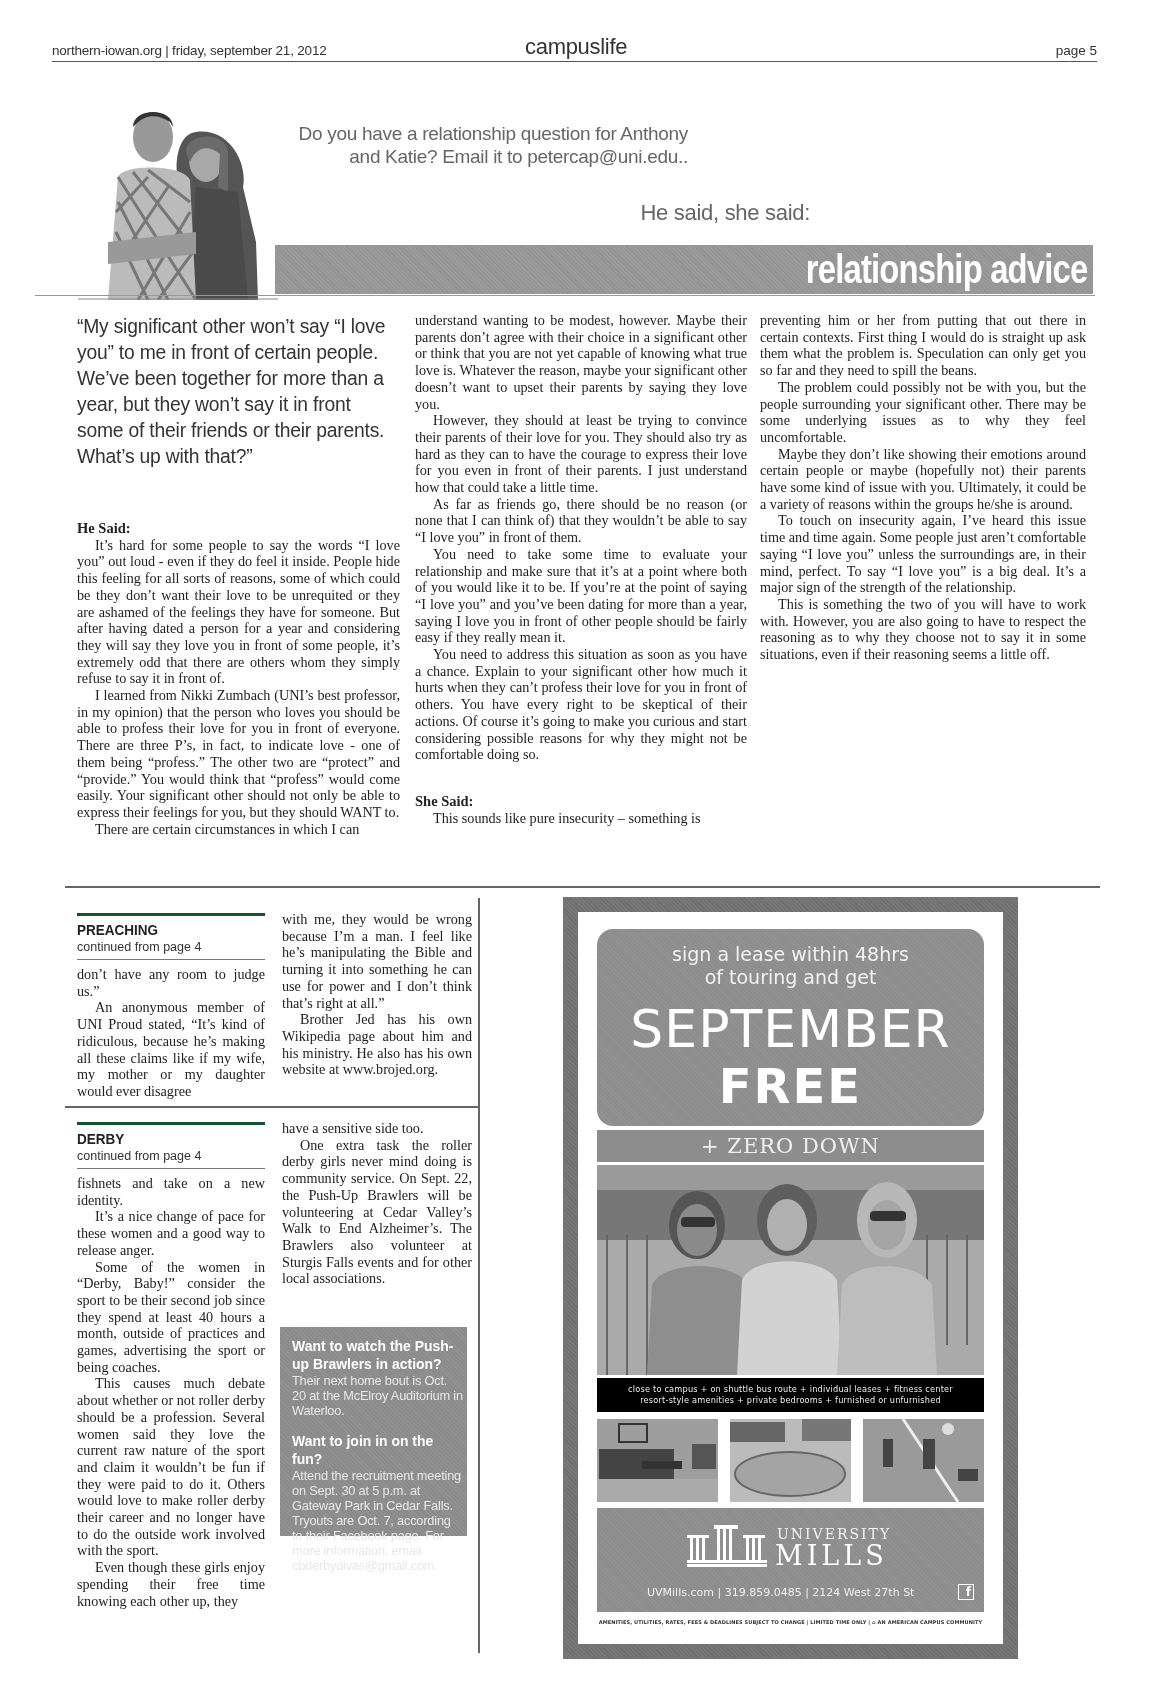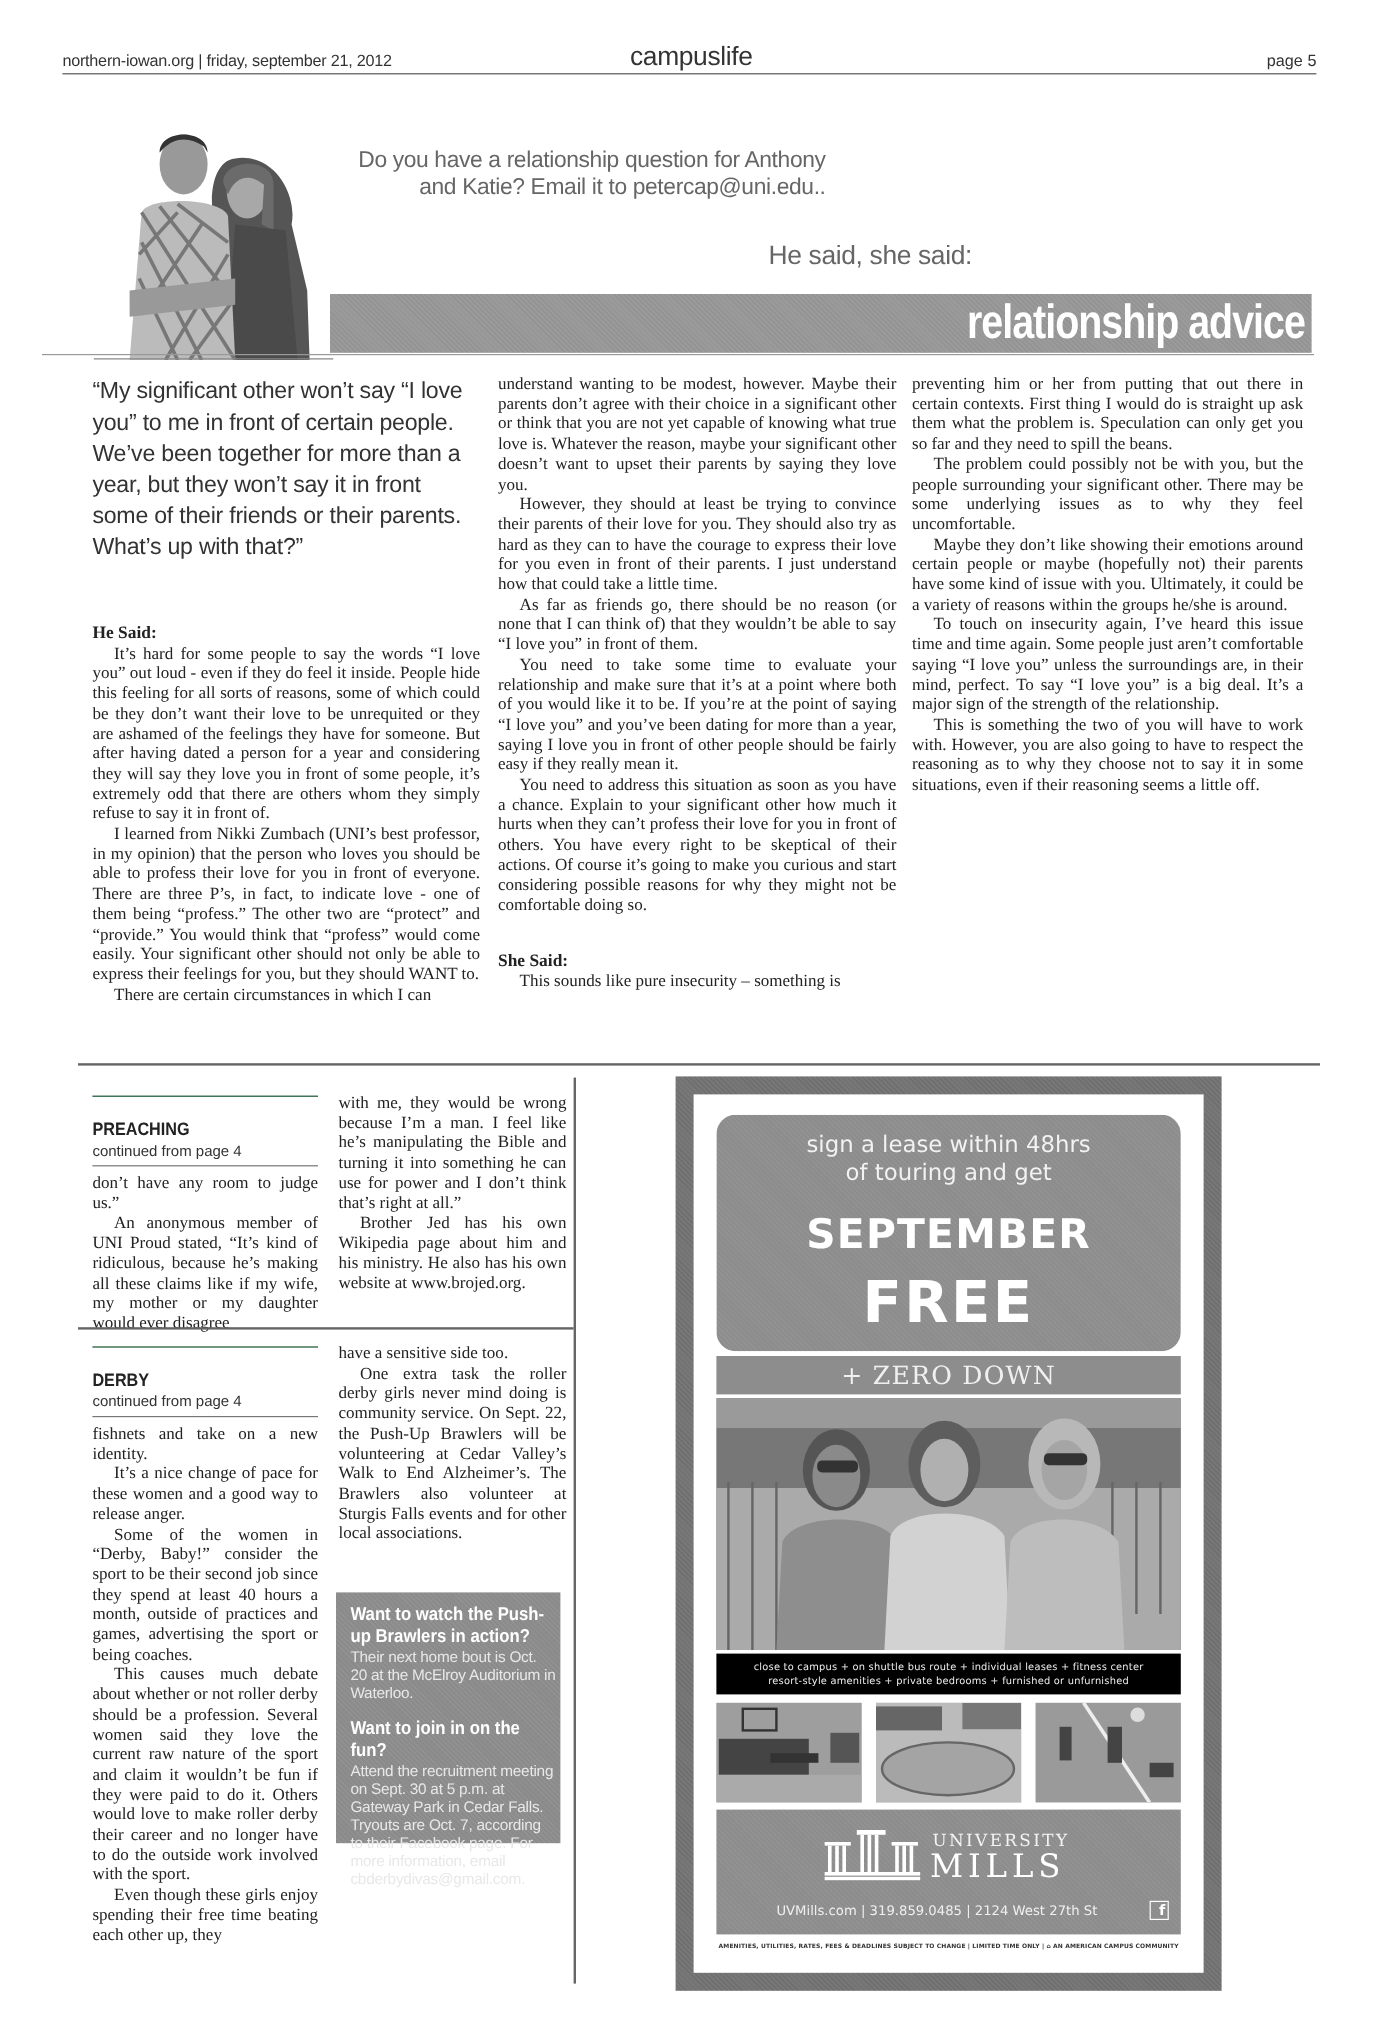--- a/index.html
+++ b/index.html
@@ -31,21 +31,21 @@
 
   #reader-question { left: 77px; top: 314px; width: 323px; font-size: 19.3px; line-height: 26px; color: #333; letter-spacing: -0.2px; }
 
   #col1 { left: 77px; top: 520px; width: 323px; }
   #col2 { left: 415px; top: 312px; width: 332px; }
   #col3 { left: 760px; top: 312px; width: 326px; }
 
   #section-rule { left: 65px; top: 886px; width: 1035px; height: 1.5px; background: #666; }
 
   
-  .jump-head { border-top: 1px solid #14532d; border-bottom: 1px solid #777; padding: 19px 0 5px 0; margin-bottom: 6px; }
+  .jump-head { border-top: 3px solid #14532d; border-bottom: 1px solid #777; padding: 5px 0 5px 0; margin-bottom: 6px; }
   .jump-title { font-family: "Liberation Sans", sans-serif; font-weight: bold; font-size: 15px; transform: scaleX(0.9); transform-origin: left; display: inline-block; color: #222; }
   .jump-sub { font-family: "Liberation Sans", sans-serif; font-size: 12.5px; color: #333; display: block; margin-top: 1px; }
   .jump-text { font-size: 14.2px; line-height: 16.7px; text-align: justify; }
   .jump-text p { text-indent: 18px; }
   .jump-text p.noindent { text-indent: 0; }
 
   #preach-a { left: 77px; top: 913px; width: 188px; }
   #preach-b { left: 282px; top: 911px; width: 190px; }
   #jump-rule { left: 65px; top: 1106px; width: 413px; height: 1.5px; background: #666; }
   #derby-a { left: 77px; top: 1122px; width: 188px; }
@@ -58,21 +58,21 @@
   #derby-box .bh { font-family: "Liberation Sans", sans-serif; font-weight: bold; font-size: 15.5px; line-height: 18px; color: #fff; transform: scaleX(0.9); transform-origin: left; width: 110%; }
   #derby-box .bt { font-family: "Liberation Sans", sans-serif; font-size: 12.8px; line-height: 15px; color: #e8e8e8; margin-bottom: 14px; letter-spacing: -0.2px; }
 
   
   #ad { left: 563px; top: 897px; width: 455px; height: 762px; background: #777;
      background-image: repeating-linear-gradient(45deg, rgba(0,0,0,0.08) 0 1px, transparent 1px 3px); }
   #ad-inner { position: absolute; left: 15px; top: 15px; width: 425px; height: 732px; background: #fff; }
   #ad-top { position: absolute; left: 19px; top: 17px; width: 387px; height: 197px; background: #8d8d8d;
      background-image: repeating-linear-gradient(45deg, rgba(255,255,255,0.05) 0 1px, transparent 1px 3px); text-align: center; color: #fff; border-radius: 16px; }
   #ad-tagline { position: absolute; top: 14px; left: 0; width: 100%; font-family: "DejaVu Sans", sans-serif; font-size: 19px; line-height: 23px; color: #f2f2f2; }
-  #ad-headline-1 { position: absolute; top: 75px; left: 0; width: 100%; font-family: "DejaVu Sans", sans-serif; font-weight: bold; font-size: 34px; line-height: 50px; color: #fff; letter-spacing: 1px; }
+  #ad-headline-1 { position: absolute; top: 75px; left: 0; width: 100%; font-family: "DejaVu Sans", sans-serif; font-weight: normal; font-size: 52px; line-height: 50px; color: #fff; letter-spacing: 1px; }
   #ad-headline-2 { position: absolute; top: 128px; left: 0; width: 100%; font-family: "DejaVu Sans", sans-serif; font-weight: bold; font-size: 48px; line-height: 58px; color: #fff; letter-spacing: 2px; text-align: center; }
   #ad-zero { position: absolute; left: 19px; top: 218px; width: 387px; height: 32px; background: #8d8d8d; text-align: center; color: #f0f0f0; font-family: "DejaVu Serif", serif; font-size: 21px; line-height: 32px; letter-spacing: 1px; }
   #ad-photo { position: absolute; left: 19px; top: 253px; width: 387px; height: 210px; background: #888; overflow: hidden; }
   #ad-features { position: absolute; left: 19px; top: 466px; width: 387px; height: 34px; background: #000000; text-align: center; color: #eee; font-family: "DejaVu Sans", sans-serif; font-size: 8.2px; line-height: 11px; padding-top: 6px; letter-spacing: 0.2px; }
   .ad-thumb { position: absolute; top: 507px; width: 121px; height: 83px; background: #999; overflow: hidden; }
   #ad-brand { position: absolute; left: 19px; top: 596px; width: 387px; height: 104px; background: #8d8d8d;
      background-image: repeating-linear-gradient(45deg, rgba(255,255,255,0.05) 0 1px, transparent 1px 3px); color: #fff; }
   #ad-logo { position: absolute; left: 90px; top: 17px; width: 80px; height: 42px; }
   #ad-brand-top { position: absolute; left: 180px; top: 18px; font-family: "DejaVu Serif", serif; font-size: 14px; letter-spacing: 2px; color: #f4f4f4; }
   #ad-brand-main { position: absolute; left: 178px; top: 32px; font-family: "DejaVu Serif", serif; font-size: 27px; letter-spacing: 4px; color: #fff; }
@@ -167,21 +167,21 @@
 <div id="derby-a" class="abs">
   <div class="jump-head">
     <span class="jump-title">DERBY</span>
     <span class="jump-sub">continued from page 4</span>
   </div>
   <div class="jump-text serif">
     <p class="noindent">fishnets and take on a new identity.</p>
     <p>It’s a nice change of pace for these women and a good way to release anger.</p>
     <p>Some of the women in “Derby, Baby!” consider the sport to be their second job since they spend at least 40 hours a month, outside of practices and games, advertising the sport or being coaches.</p>
     <p>This causes much debate about whether or not roller derby should be a profession. Several women said they love the current raw nature of the sport and claim it wouldn’t be fun if they were paid to do it. Others would love to make roller derby their career and no longer have to do the outside work involved with the sport.</p>
-    <p>Even though these girls enjoy spending their free time beating each other up, they</p>
+    <p>Even though these girls enjoy spending their free time knowing each other up, they</p>
   </div>
 </div>
 <div id="derby-b" class="abs jump-text serif">
   <p class="noindent">have a sensitive side too.</p>
   <p>One extra task the roller derby girls never mind doing is community service. On Sept. 22, the Push-Up Brawlers will be volunteering at Cedar Valley’s Walk to End Alzheimer’s. The Brawlers also volunteer at Sturgis Falls events and for other local associations.</p>
 </div>
 
 <div id="derby-box" class="abs">
   <div class="bh">Want to watch the Push-up Brawlers in action?</div>
   <div class="bt">Their next home bout is Oct. 20 at the McElroy Auditorium in Waterloo.</div>

